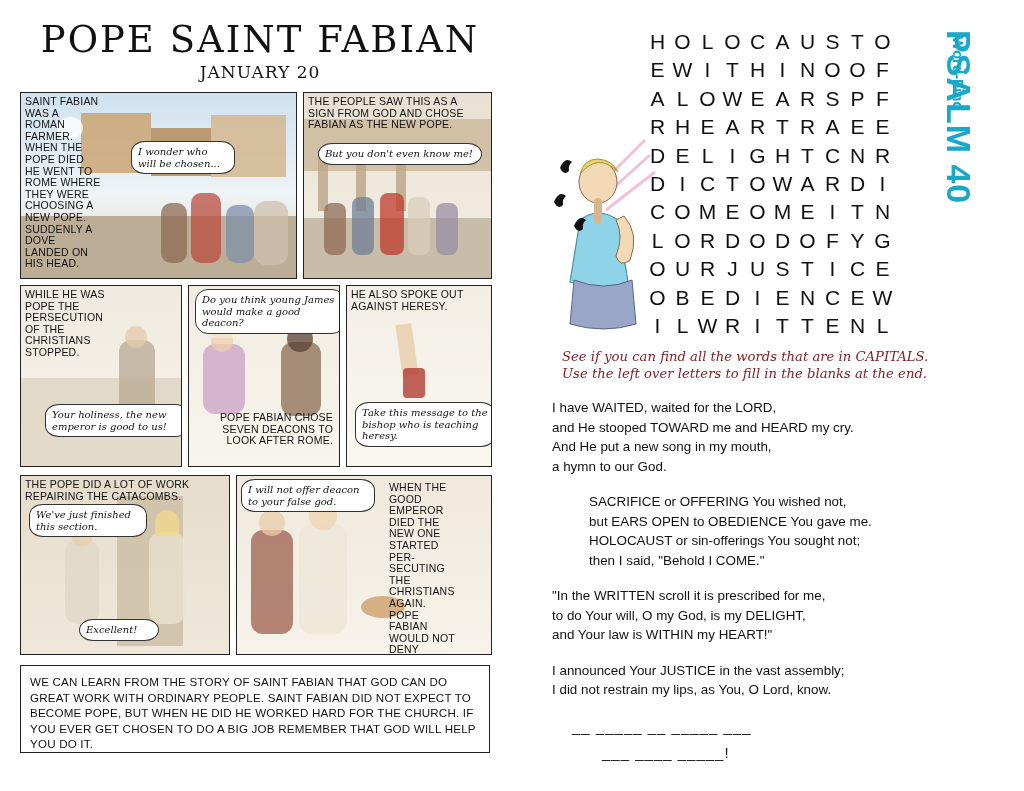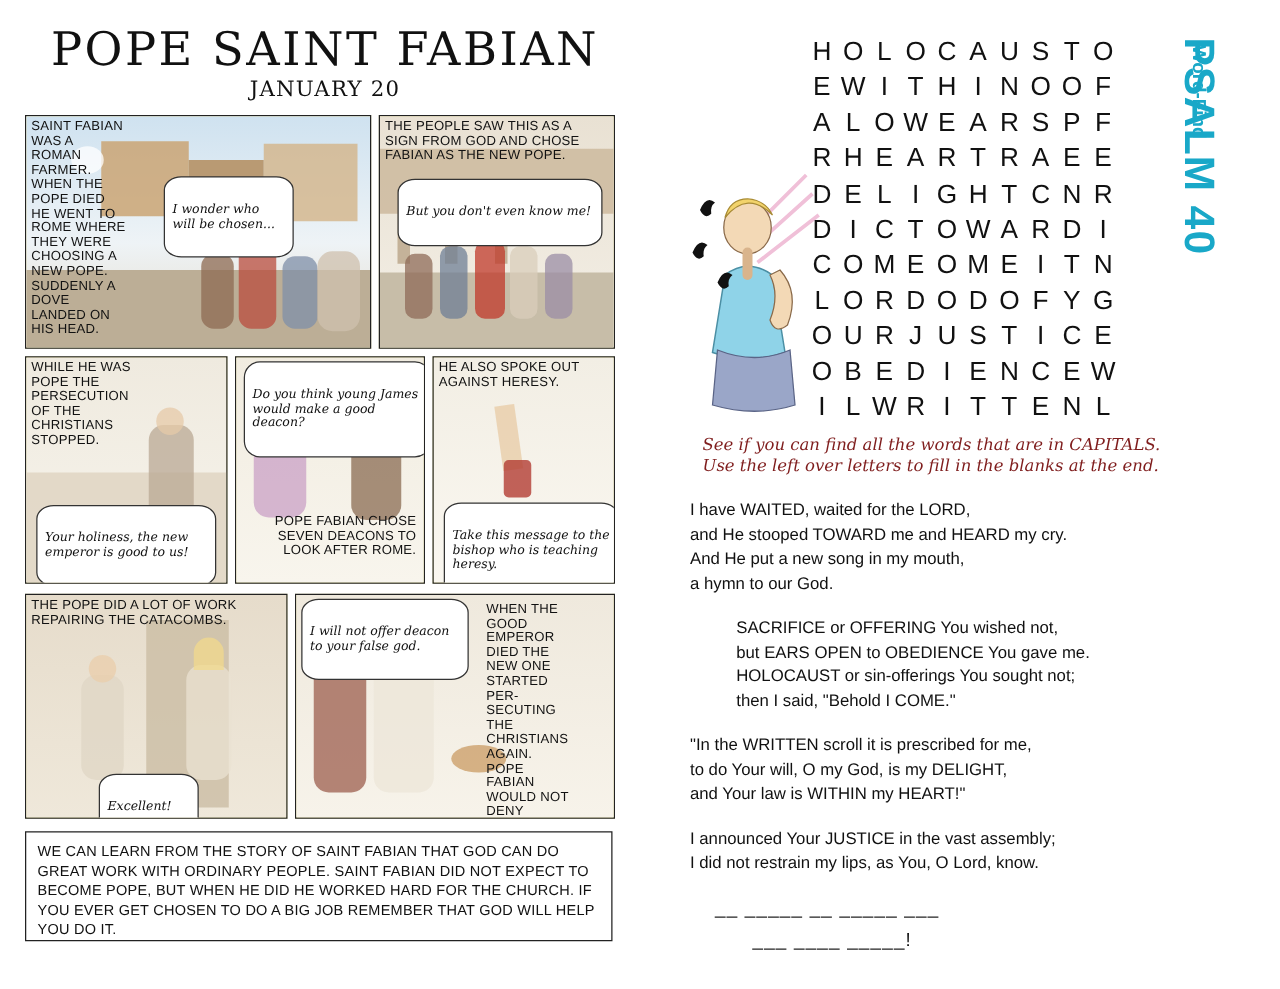--- a/index.html
+++ b/index.html
@@ -65,21 +65,21 @@
   }
   .bubble {
     position: absolute;
     background: #fff;
     border: 1.2px solid #333;
     border-radius: 14px/11px;
     font-family: "DejaVu Serif", serif;
     font-size: 10px;
     line-height: 11.5px;
     color: #111;
-    padding: 20px 6px;
+    padding: 4px 6px;
     z-index: 6;
   }
   .bubble.italic { font-style: italic; }
   
   .sky { position:absolute; left:0; top:0; right:0; bottom:0; }
   .blob { position: absolute; border-radius: 50%; opacity: .75; }
   .rect { position: absolute; opacity: .8; }
   .ground { position:absolute; left:0; right:0; bottom:0; }
   
   .bottombox {
@@ -228,21 +228,21 @@
       <div class="pnarr" style="left:4px; top:3px; width:172px;">THE PEOPLE SAW THIS AS A SIGN FROM GOD AND CHOSE FABIAN AS THE NEW POPE.</div>
       <div class="bubble italic" style="left:14px; top:50px; width:150px;">But you don't even know me!</div>
     </div>
 
     <div class="panel" style="left:20px; top:285px; width:160px; height:180px;">
       <div class="sky" style="background:linear-gradient(#efeadf,#f7f4ec);"></div>
       <div class="rect" style="left:0; top:92px; width:160px; height:88px; background:#ded3c0;"></div>
       <div class="blob" style="left:98px; top:54px; width:36px; height:86px; background:#b9a894; border-radius:12px;"></div>
       <div class="blob" style="left:104px; top:40px; width:22px; height:22px; background:#e5c9a8;"></div>
       <div class="pnarr" style="left:4px; top:3px; width:90px;">WHILE HE WAS POPE THE PERSECUTION OF THE CHRISTIANS STOPPED.</div>
-      <div class="bubble italic" style="left:8px; top:118px; width:130px;">Your holiness, the new emperor is good to us!</div>
+      <div class="bubble italic" style="left:24px; top:118px; width:130px;">Your holiness, the new emperor is good to us!</div>
     </div>
 
     <div class="panel" style="left:188px; top:285px; width:150px; height:180px;">
       <div class="sky" style="background:linear-gradient(#f1ece0,#f8f5ed);"></div>
       <div class="blob" style="left:14px; top:58px; width:42px; height:70px; background:#caa0c6; border-radius:12px;"></div>
       <div class="blob" style="left:22px; top:44px; width:22px; height:22px; background:#eccfae;"></div>
       <div class="blob" style="left:20px; top:26px; width:24px; height:26px; background:#f0e7d7; border-radius:12px 12px 0 0;"></div>
       <div class="blob" style="left:92px; top:56px; width:40px; height:74px; background:#8a6b52; border-radius:12px;"></div>
       <div class="blob" style="left:98px; top:40px; width:26px; height:26px; background:#5b4234;"></div>
       <div class="bubble italic" style="left:6px; top:3px; width:136px;border-radius:13px;">Do you think young James would make a good deacon?</div>
@@ -258,20 +258,21 @@
     </div>
 
     <div class="panel" style="left:20px; top:475px; width:208px; height:178px;">
       <div class="sky" style="background:linear-gradient(#e6dccb,#efe8da);"></div>
       <div class="rect" style="left:96px; top:20px; width:66px; height:150px; background:#cbbda4;"></div>
       <div class="blob" style="left:44px; top:64px; width:34px; height:84px; background:#dfd6c4; border-radius:12px;"></div>
       <div class="blob" style="left:50px; top:48px; width:22px; height:22px; background:#e9cdab;"></div>
       <div class="blob" style="left:128px; top:56px; width:36px; height:92px; background:#e9e2d2; border-radius:12px;"></div>
       <div class="blob" style="left:134px; top:34px; width:24px; height:26px; background:#f2d98c; border-radius:12px 12px 0 0;"></div>
       <div class="pnarr" style="left:4px; top:3px; width:198px;">THE POPE DID A LOT OF WORK REPAIRING THE CATACOMBS.</div>
+      <div class="bubble italic" style="left:8px; top:28px; width:104px;">We've just finished this section.</div>
       <div class="bubble italic" style="left:58px; top:143px; width:66px;">Excellent!</div>
     </div>
 
     <div class="panel" style="left:236px; top:475px; width:254px; height:178px;">
       <div class="sky" style="background:linear-gradient(#efe9dd,#f7f3ea);"></div>
       <div class="blob" style="left:14px; top:54px; width:42px; height:104px; background:#9c5d4e; border-radius:12px;"></div>
       <div class="blob" style="left:22px; top:34px; width:26px; height:26px; background:#e8cdab;"></div>
       <div class="blob" style="left:62px; top:48px; width:48px; height:110px; background:#ece5d8; border-radius:12px;"></div>
       <div class="blob" style="left:72px; top:26px; width:28px; height:28px; background:#efd3b0;"></div>
       <div class="blob" style="left:124px; top:120px; width:44px; height:22px; background:#c99b63; border-radius:50%;"></div>

